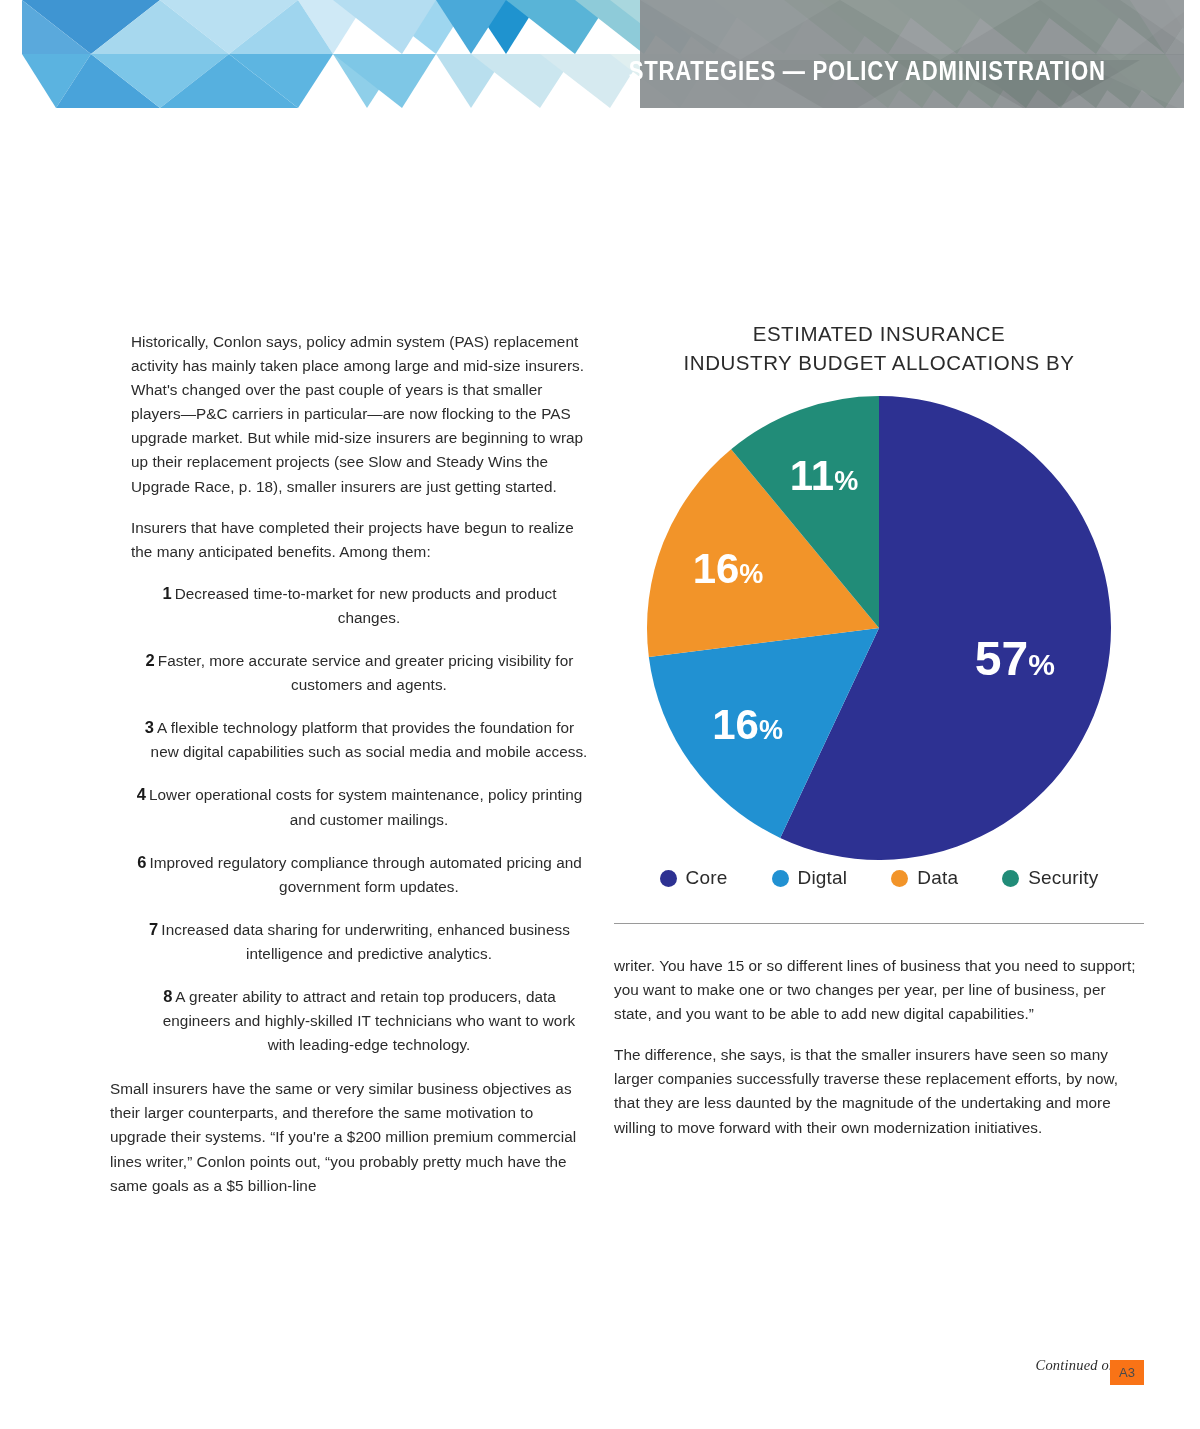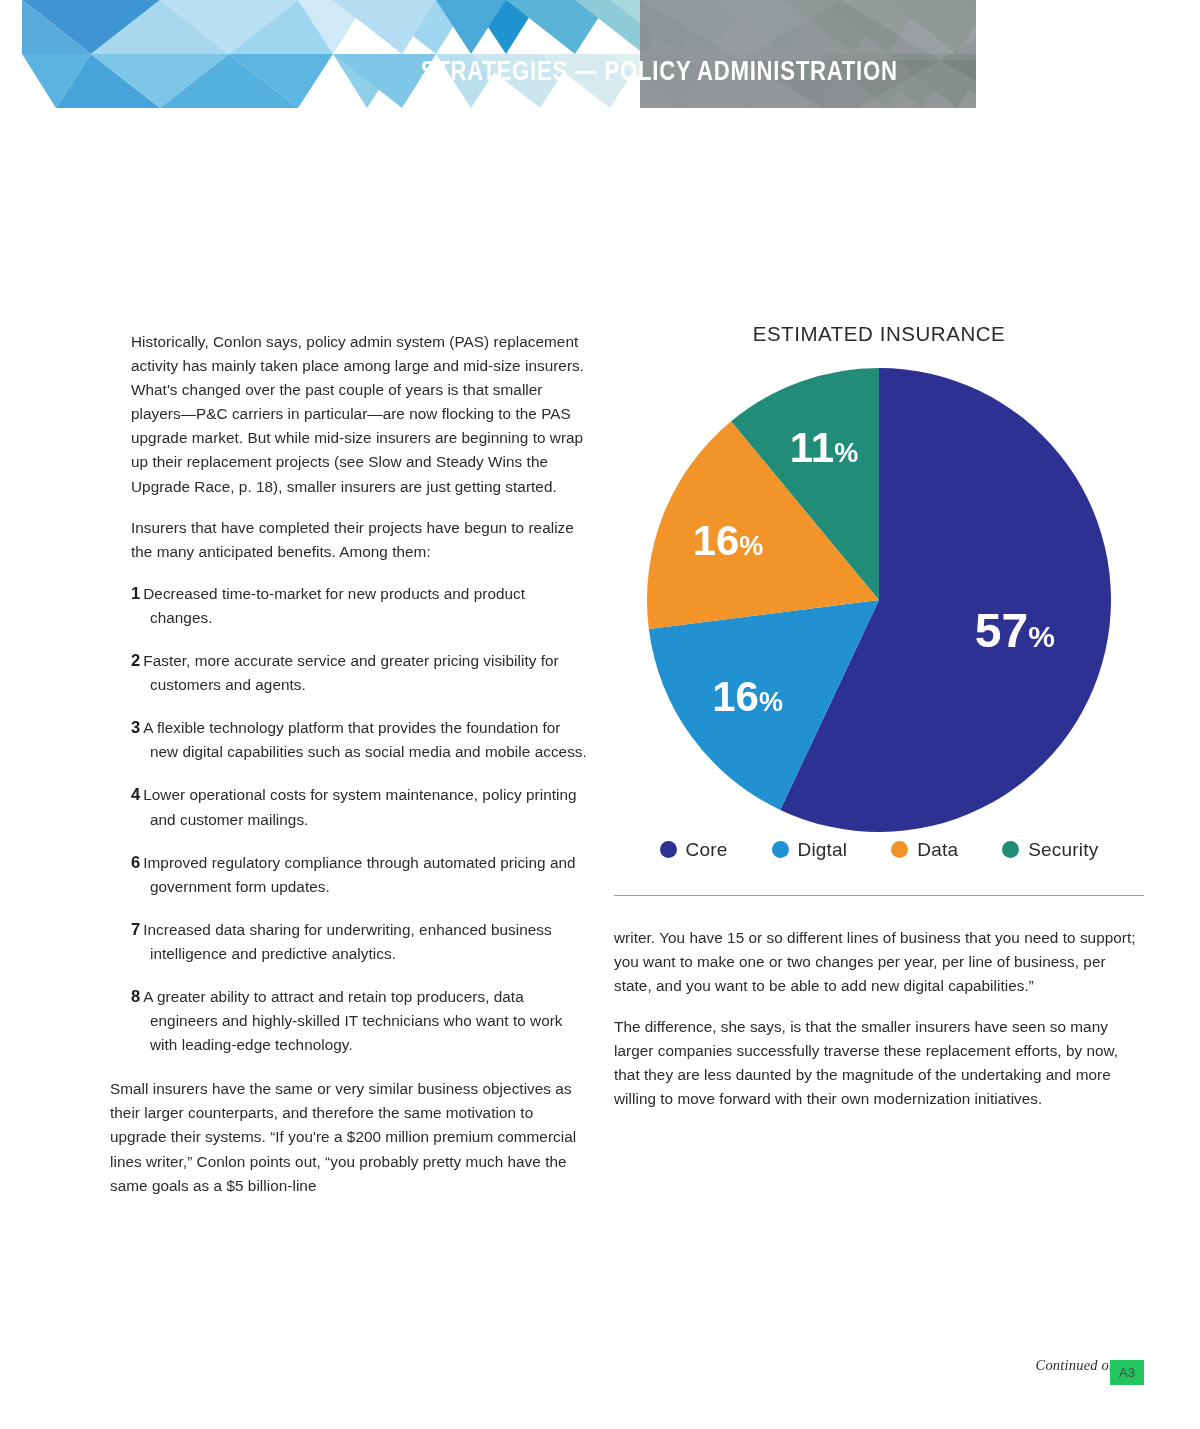--- a/index.html
+++ b/index.html
@@ -13,21 +13,21 @@
     font-family: "Liberation Sans", sans-serif;
     position: relative;
     overflow: hidden;
   }
 
   
   #header-banner {
     position: absolute;
     left: 0;
     top: 0;
-    width: 976px;
+    width: 1184px;
     height: 118px;
     overflow: hidden;
   }
   #header-banner svg {
     display: block;
     width: 1200px;
     height: 118px;
   }
   #header-title {
     position: absolute;
@@ -75,20 +75,21 @@
     list-style: none;
   }
   .benefit-item {
     font-size: 15.3px;
     line-height: 24.1px;
     color: #2b2b2b;
     margin: 0 0 18px 0;
     padding-left: 40px;
     text-indent: -19px;
     letter-spacing: 0.05px;
+    text-align: center;
   }
   .benefit-num {
     font-weight: bold;
     font-size: 16.5px;
     color: #1a1a1a;
     margin-right: 3px;
   }
   #closing-par {
     margin-top: 20px;
     padding-left: 0;
@@ -184,21 +185,21 @@
     font-size: 14.5px;
     color: #2b2b2b;
     letter-spacing: 0.2px;
   }
   #page-number-box {
     position: absolute;
     right: 56px;
     top: 1242px;
     width: 34px;
     height: 25px;
-    background: #22c55e;
+    background: #f97316;
     display: flex;
     align-items: center;
     justify-content: center;
   }
   #page-number-box span {
     font-size: 13px;
     color: #4a4a4a;
   }
 </style>
 </head>
@@ -306,20 +307,21 @@
     </ul>
 
     <p class="body-par" id="closing-par">Small insurers have the same or very similar business objectives as their larger counterparts, and therefore the same motivation to upgrade their systems. “If you're a $200 million premium commercial lines writer,” Conlon points out, “you probably pretty much have the same goals as a $5 billion-line</p>
   </div>
 
   <div id="right-column">
 
     <div id="chart-block">
       <div id="chart-title">
         <div>ESTIMATED INSURANCE</div>
+        <div>INDUSTRY BUDGET ALLOCATIONS BY</div>
       </div>
 
       <div id="pie-wrap">
         <svg id="pie-svg" width="470" height="470" viewBox="0 0 470 470">
           <g id="pie-slices">
               <path d="M 235 235 L 235.00 3.00 A 232 232 0 1 1 136.22 444.92 Z" fill="#2D3192"></path>
               <path d="M 235 235 L 136.22 444.92 A 232 232 0 0 1 4.83 264.08 Z" fill="#2191D2"></path>
               <path d="M 235 235 L 4.83 264.08 A 232 232 0 0 1 87.12 56.24 Z" fill="#F29429"></path>
               <path d="M 235 235 L 87.12 56.24 A 232 232 0 0 1 235.00 3.00 Z" fill="#218C78"></path>
             </g>

